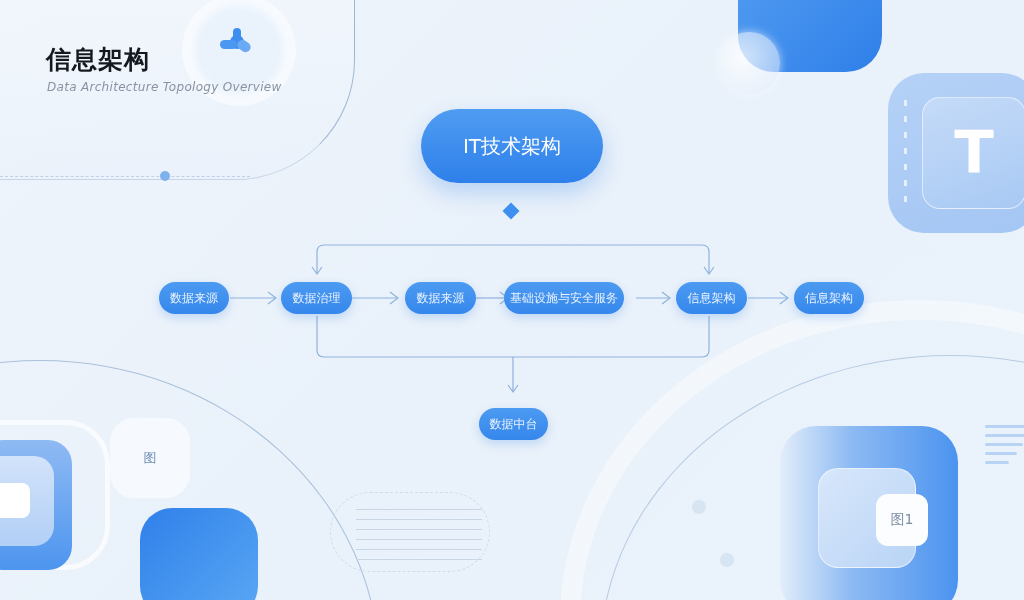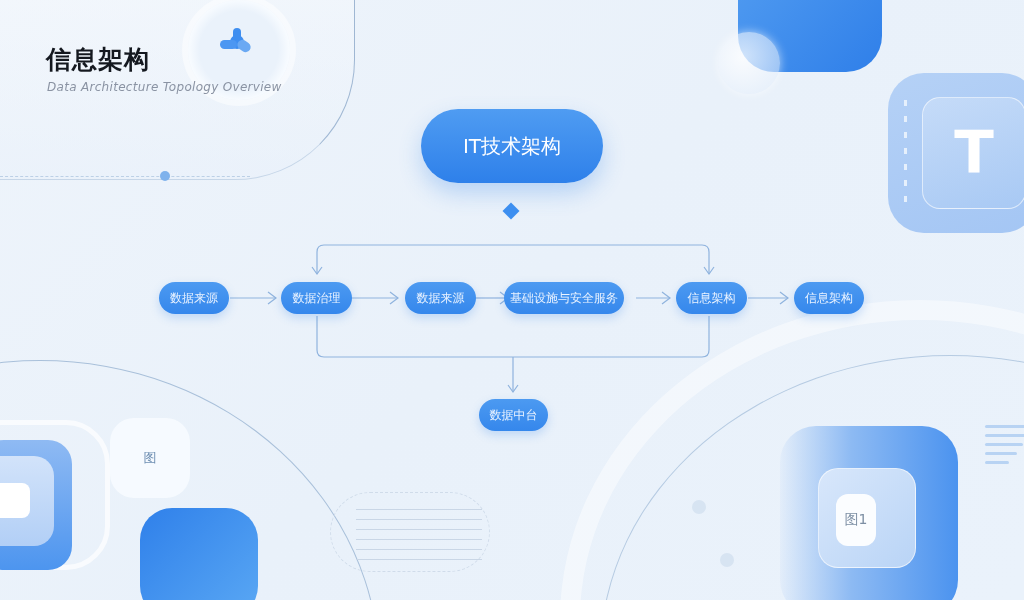--- a/index.html
+++ b/index.html
@@ -92,21 +92,21 @@
     background: repeating-linear-gradient(180deg, #c9d6e6 0 1px, transparent 1px 10px); }
 
   
   .br-arc1 { left:600px; top:355px; width:700px; height:600px; border-radius:50%; border:1px solid #b6cbe2; }
   .br-arc2 { left:560px; top:300px; width:720px; height:640px; border-radius:50%;
     border:20px solid rgba(255,255,255,0.45); }
   .br-outer { left:780px; top:426px; width:178px; height:190px; border-radius:36px;
     background: linear-gradient(90deg, rgba(200,220,248,0.2) 0%, #8dbaf3 40%, #4b93ef 100%); }
   .br-inner { left:818px; top:468px; width:98px; height:100px; border-radius:20px;
     background: linear-gradient(135deg, #d8e7fb, #b9d4f6); border:1px solid rgba(255,255,255,0.6); }
-  .br-white { left:836px; top:494px; width:40px; height:52px; border-radius:12px; background:#fbfdff;
+  .br-white { left:876px; top:494px; width:52px; height:52px; border-radius:12px; background:#fbfdff;
     color:#7d8fa4; font-size:14px; display:flex; align-items:center; justify-content:center; }
   .br-lines { left:985px; top:425px; width:40px; }
   .br-lines div { height:3px; background:#b8d3f3; margin-bottom:6px; border-radius:2px; }
   .br-dot { width:14px; height:14px; border-radius:50%; background:#d7e4f2; }
 </style>
 </head>
 <body>
 
 <div class="abs tl-card"></div>
 <div class="abs tl-dashline"></div>
@@ -178,13 +178,13 @@
     <polyline points="508,385 513,392 518,385"></polyline>
   </g>
 </svg>
 
 <div class="node" style="left:159px;top:282px;width:70px">数据来源</div>
 <div class="node" style="left:281px;top:282px;width:71px">数据治理</div>
 <div class="node" style="left:405px;top:282px;width:71px">数据来源</div>
 <div class="node" style="left:504px;top:282px;width:120px">基础设施与安全服务</div>
 <div class="node" style="left:676px;top:282px;width:71px">信息架构</div>
 <div class="node" style="left:794px;top:282px;width:70px">信息架构</div>
-<div class="node" style="left:479px;top:399px;width:69px">数据中台</div>
+<div class="node" style="left:479px;top:408px;width:69px">数据中台</div>
 
 </body></html>

